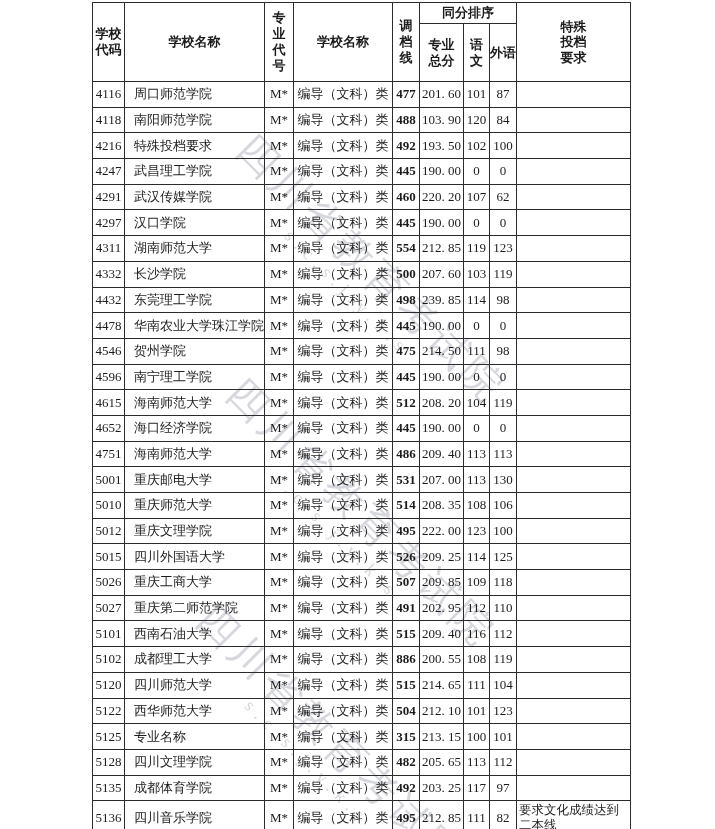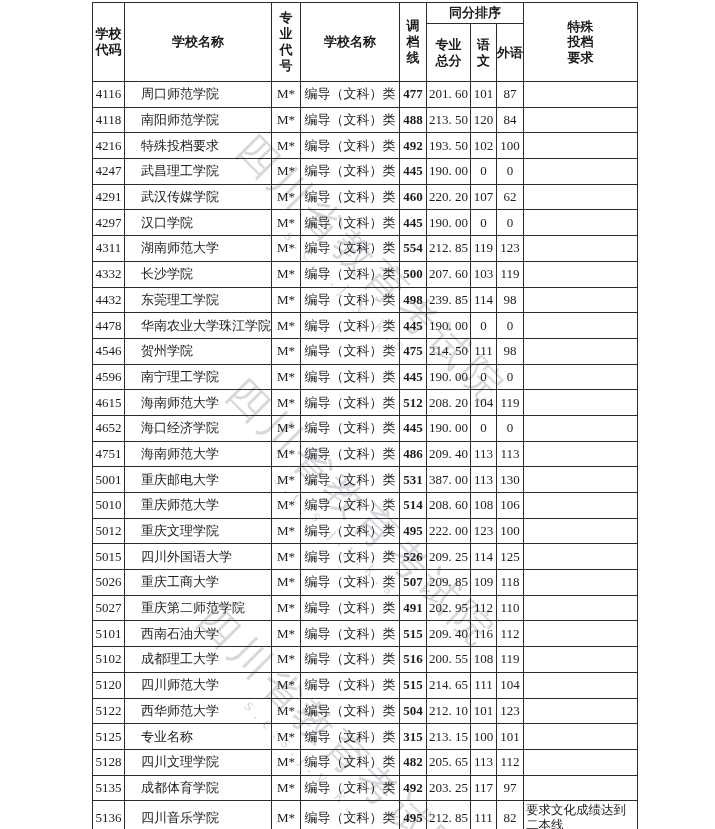--- a/index.html
+++ b/index.html
@@ -30,21 +30,21 @@
     text-align:center;vertical-align:middle;overflow:hidden;
   }
   .score-table th{font-weight:bold;line-height:1.2;}
   thead tr.group-row th{height:20px;}
   thead tr.sub-row th{height:57px;}
   .vwrap{display:inline-block;word-break:break-all;white-space:normal;text-align:center;}
   .w2{width:2.2em;}
   .w1{width:1.15em;line-height:1.25;}
   tbody td{height:22.7px;}
   tr.tall td{height:31px;}
-  td.cell-school{text-align:left;padding-left:16px;white-space:nowrap;}
+  td.cell-school{text-align:left;padding-left:9px;white-space:nowrap;}
   td.cell-line{font-weight:bold;}
   td.cell-remark{
     text-align:left;font-size:12.5px;line-height:1.2;
     padding:1px 2px;white-space:normal;word-break:break-all;
   }
 </style>
 </head>
 <body>
 
 <div class="sheet">
@@ -102,21 +102,21 @@
       <td class="cell-foreign">87</td>
       <td class="cell-remark"></td>
     </tr>
 
     <tr>
       <td class="cell-code">4118</td>
       <td class="cell-school">南阳师范学院</td>
       <td class="cell-major-code">M*</td>
       <td class="cell-major-name">编导（文科）类</td>
       <td class="cell-line">488</td>
-      <td class="cell-total">213. 50</td>
+      <td class="cell-total">103. 90</td>
       <td class="cell-chinese">120</td>
       <td class="cell-foreign">84</td>
       <td class="cell-remark"></td>
     </tr>
 
     <tr>
       <td class="cell-code">4216</td>
       <td class="cell-school">特殊投档要求</td>
       <td class="cell-major-code">M*</td>
       <td class="cell-major-name">编导（文科）类</td>
@@ -270,33 +270,33 @@
       <td class="cell-foreign">113</td>
       <td class="cell-remark"></td>
     </tr>
 
     <tr>
       <td class="cell-code">5001</td>
       <td class="cell-school">重庆邮电大学</td>
       <td class="cell-major-code">M*</td>
       <td class="cell-major-name">编导（文科）类</td>
       <td class="cell-line">531</td>
-      <td class="cell-total">387. 00</td>
+      <td class="cell-total">207. 00</td>
       <td class="cell-chinese">113</td>
       <td class="cell-foreign">130</td>
       <td class="cell-remark"></td>
     </tr>
 
     <tr>
       <td class="cell-code">5010</td>
       <td class="cell-school">重庆师范大学</td>
       <td class="cell-major-code">M*</td>
       <td class="cell-major-name">编导（文科）类</td>
       <td class="cell-line">514</td>
-      <td class="cell-total">208. 60</td>
+      <td class="cell-total">208. 35</td>
       <td class="cell-chinese">108</td>
       <td class="cell-foreign">106</td>
       <td class="cell-remark"></td>
     </tr>
 
     <tr>
       <td class="cell-code">5012</td>
       <td class="cell-school">重庆文理学院</td>
       <td class="cell-major-code">M*</td>
       <td class="cell-major-name">编导（文科）类</td>
@@ -353,21 +353,21 @@
       <td class="cell-chinese">116</td>
       <td class="cell-foreign">112</td>
       <td class="cell-remark"></td>
     </tr>
 
     <tr>
       <td class="cell-code">5102</td>
       <td class="cell-school">成都理工大学</td>
       <td class="cell-major-code">M*</td>
       <td class="cell-major-name">编导（文科）类</td>
-      <td class="cell-line">516</td>
+      <td class="cell-line">886</td>
       <td class="cell-total">200. 55</td>
       <td class="cell-chinese">108</td>
       <td class="cell-foreign">119</td>
       <td class="cell-remark"></td>
     </tr>
 
     <tr>
       <td class="cell-code">5120</td>
       <td class="cell-school">四川师范大学</td>
       <td class="cell-major-code">M*</td>

